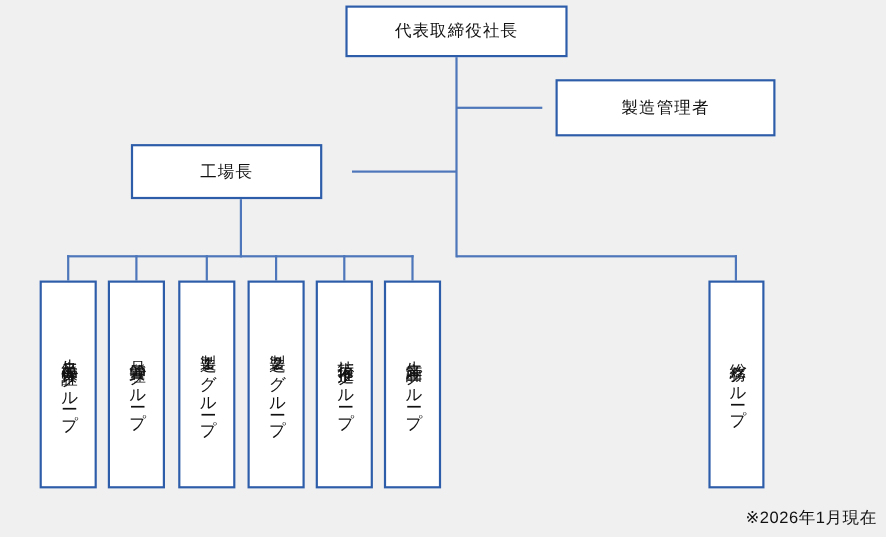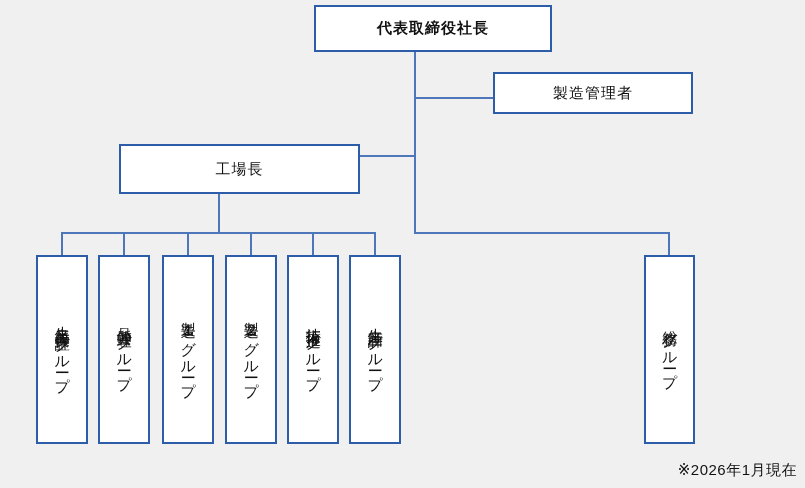--- a/index.html
+++ b/index.html
@@ -42,23 +42,23 @@
     text-orientation: mixed;
     letter-spacing: 2px;
     line-height: 1.1;
     white-space: nowrap;
   }
   .line {
     position: absolute;
     background: var(--connector);
   }
   
-  .box-president        { left: 314px; top: 5px;   width: 238px; height: 47px; font-weight: bold; }
-  .box-mfg-manager      { left: 493px; top: 72px;  width: 200px; height: 42px; }
-  .box-factory-manager  { left: 119px; top: 144px; width: 241px; height: 50px; }
+  .box-president        { left: 314px; top: 5px;   width: 202px; height: 47px; }
+  .box-mfg-manager      { left: 505px; top: 72px;  width: 200px; height: 52px; }
+  .box-factory-manager  { left: 119px; top: 131px; width: 174px; height: 50px; }
   
   .box-g0 { left: 36px;  top: 255px; width: 52px; height: 189px; }
   .box-g1 { left: 98px;  top: 255px; width: 52px; height: 189px; }
   .box-g2 { left: 162px; top: 255px; width: 52px; height: 189px; }
   .box-g3 { left: 225px; top: 255px; width: 52px; height: 189px; }
   .box-g4 { left: 287px; top: 255px; width: 52px; height: 189px; }
   .box-g5 { left: 349px; top: 255px; width: 52px; height: 189px; }
   .box-somu { left: 644px; top: 255px; width: 51px; height: 189px; }
   
   .l-trunk-v    { left: 414px; top: 51px;  width: 2px;   height: 183px; }

